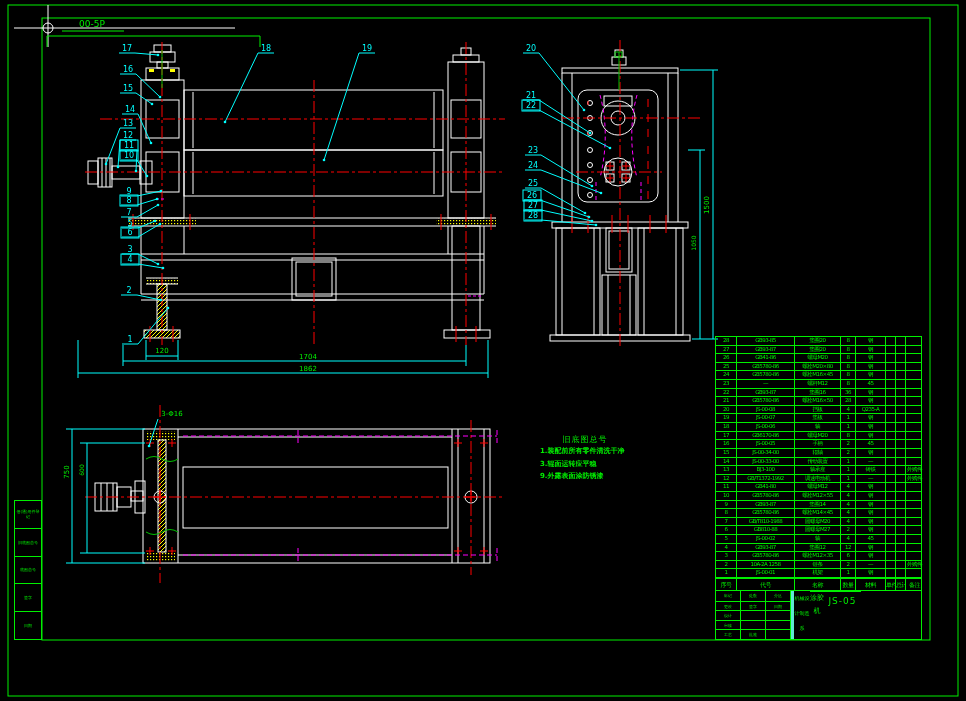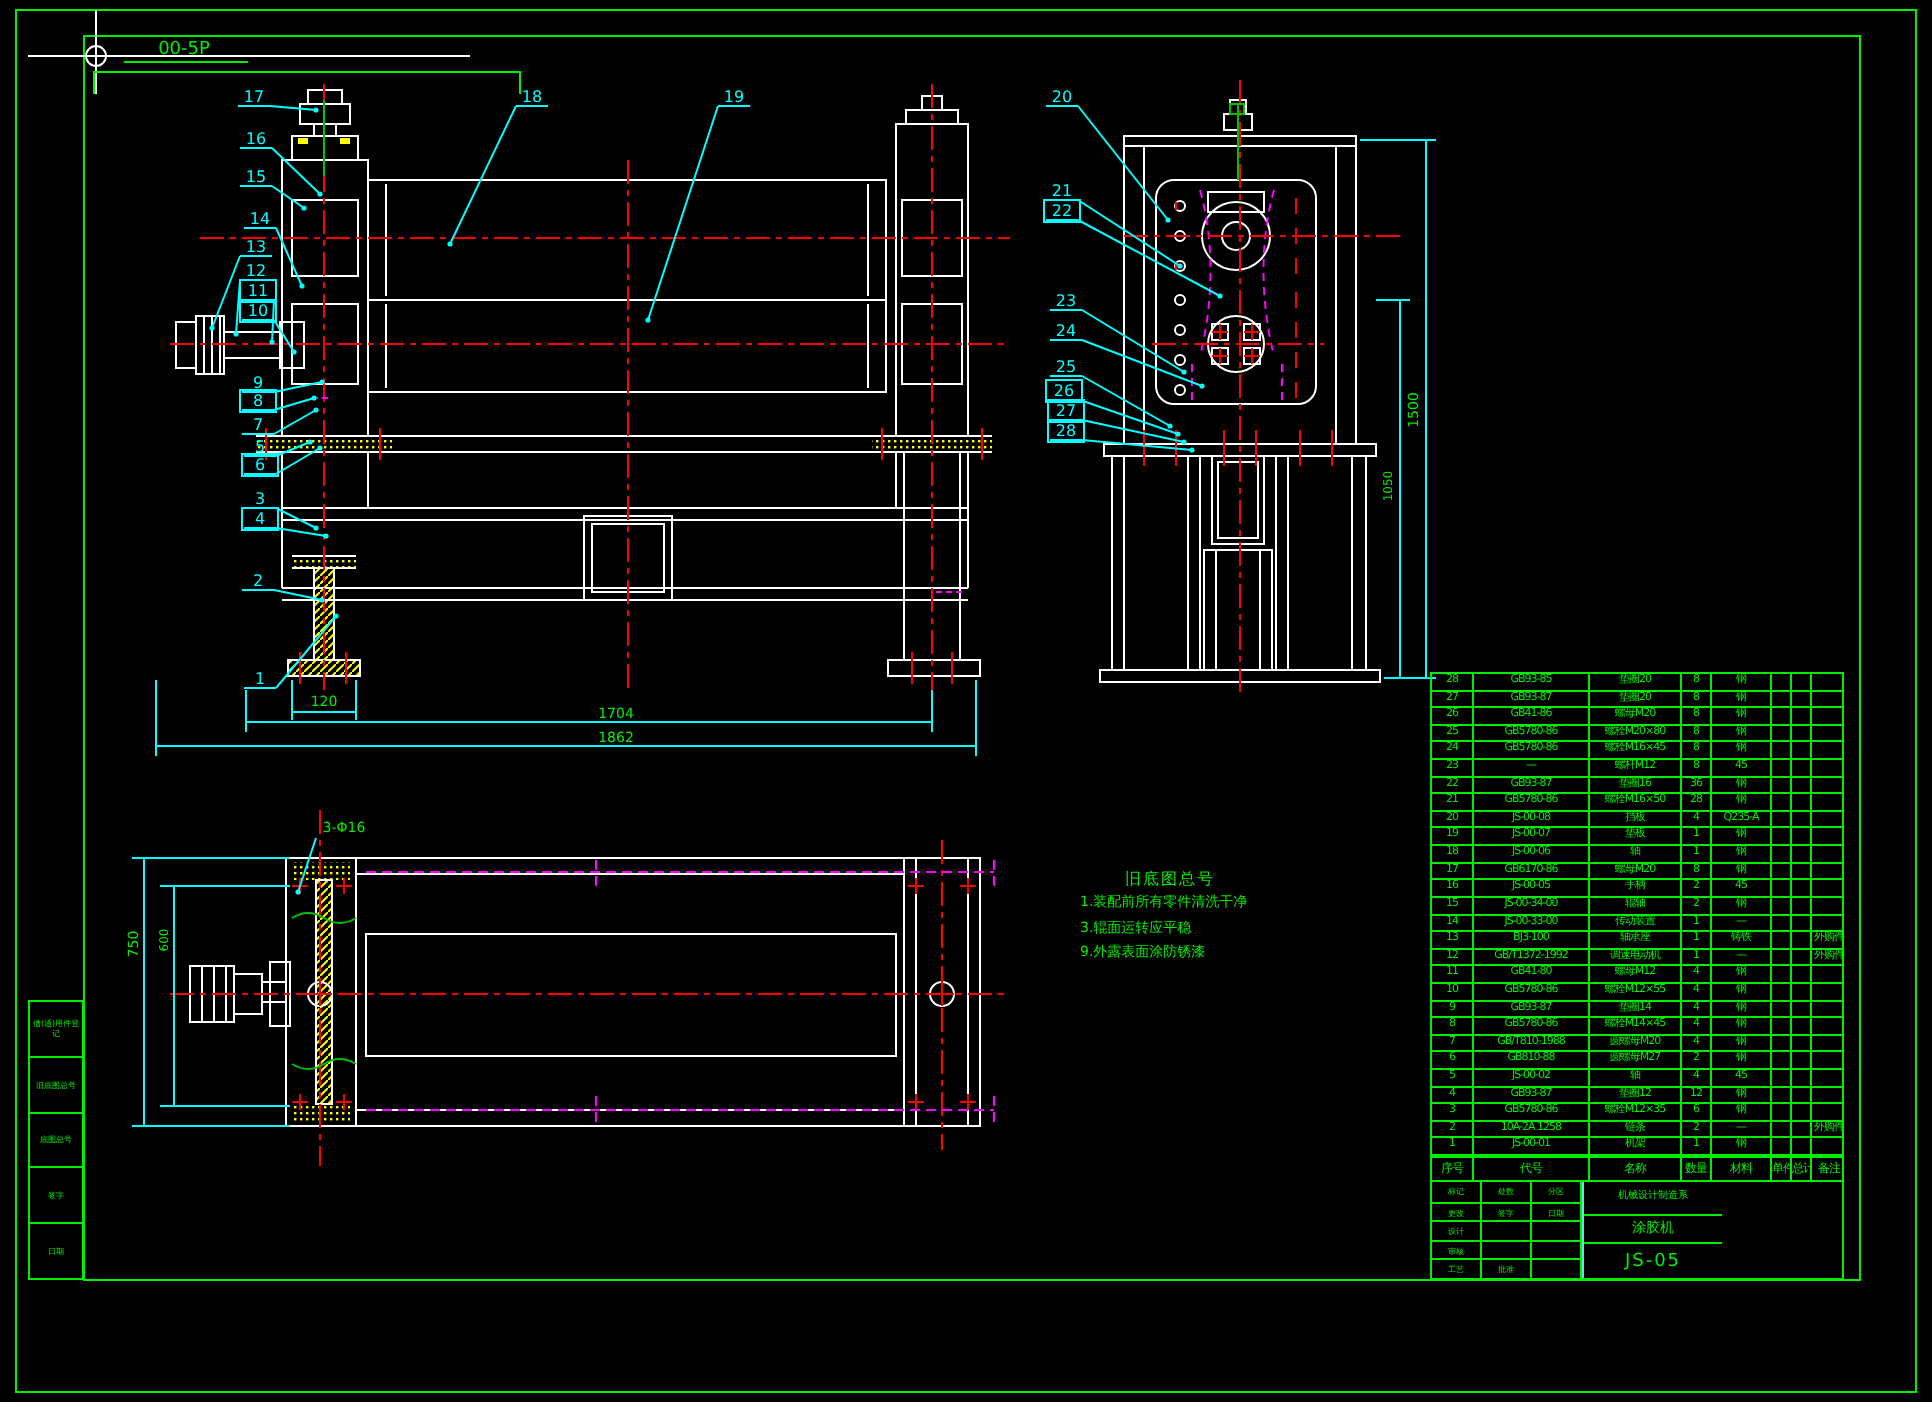--- a/index.html
+++ b/index.html
@@ -2,21 +2,21 @@
 <html><head>
 <meta charset="utf-8">
 <style>
   html,body{margin:0;padding:0;background:#000;}
   #sheet{position:relative;width:966px;height:701px;background:#000;overflow:hidden;
          font-family:"DejaVu Sans",sans-serif;}
   svg text{font-family:"DejaVu Sans",sans-serif;}
   
   #notes{position:absolute;left:540px;top:434px;width:140px;color:#00ef00;}
   #notes .nt{font-size:8px;text-align:center;width:90px;letter-spacing:1px;}
-  #notes .nl{font-size:7px;line-height:12.5px;white-space:nowrap;}
+  #notes .nl{font-size:7px;line-height:12.5px;white-space:nowrap;font-weight:bold;}
   
   #bom{position:absolute;left:715px;top:336px;width:207px;height:242px;
        border:1px solid #00ef00;box-sizing:border-box;display:flex;flex-direction:column;}
   .bom-row{flex:1;display:flex;border-top:1px solid #00ef00;box-sizing:border-box;min-height:0;}
   .bom-row:first-child{border-top:none;}
   .bom-cell{border-left:1px solid #00ef00;box-sizing:border-box;color:#00ef00;
             font-size:5.5px;line-height:7.5px;overflow:hidden;white-space:nowrap;
             text-align:center;letter-spacing:-0.5px;}
   .bom-cell:first-child{border-left:none;}
   #bom-head{position:absolute;left:715px;top:578px;width:207px;height:13px;
@@ -30,21 +30,21 @@
            overflow:hidden;color:#00ef00;text-align:center;}
   #tb-left{width:75px;display:grid;grid-template-columns:1fr 1fr 1fr;grid-auto-rows:1fr;}
   #tb-left .tb-cell{font-size:4px;line-height:9px;border-left:none;border-top:1px solid #00ef00;
                     border-right:1px solid #00ef00;white-space:nowrap;}
   #tb-left .tb-cell.r0{border-top:none;}
   #tb-mid{width:62px;display:flex;flex-direction:column;}
   #tb-mid .big{flex:0 0 22px;font-size:9px;line-height:22px;text-align:center;letter-spacing:2px;}
   #tb-mid .row{flex:0 0 14px;display:flex;}
   #tb-mid .row .tb-cell{flex:1;font-size:4.5px;line-height:13px;border-left:1px solid #00ef00;}
   #tb-mid .row .tb-cell:first-child{border-left:none;}
-  #tb-right{width:70px;display:flex;flex-direction:column;border-left:1px solid #5eead4;}
+  #tb-right{width:70px;display:flex;flex-direction:row;border-left:3px solid #5eead4;}
   #tb-right .tb-cell{border-left:none;}
   #tb-right .u{flex:0 0 16px;font-size:5px;line-height:15px;border-top:none;}
   #tb-right .p{flex:0 0 14px;font-size:7px;line-height:13px;}
   #tb-right .n{flex:1;font-size:9px;line-height:18px;letter-spacing:1px;}
   
   #lstrip{position:absolute;left:14px;top:500px;width:28px;height:140px;
           border:1px solid #00ef00;box-sizing:border-box;display:flex;flex-direction:column;}
   .ls-cell{flex:1;border-top:1px solid #00ef00;box-sizing:border-box;color:#00ef00;
            font-size:4px;line-height:5px;overflow:hidden;text-align:center;
            display:flex;align-items:center;justify-content:center;}

